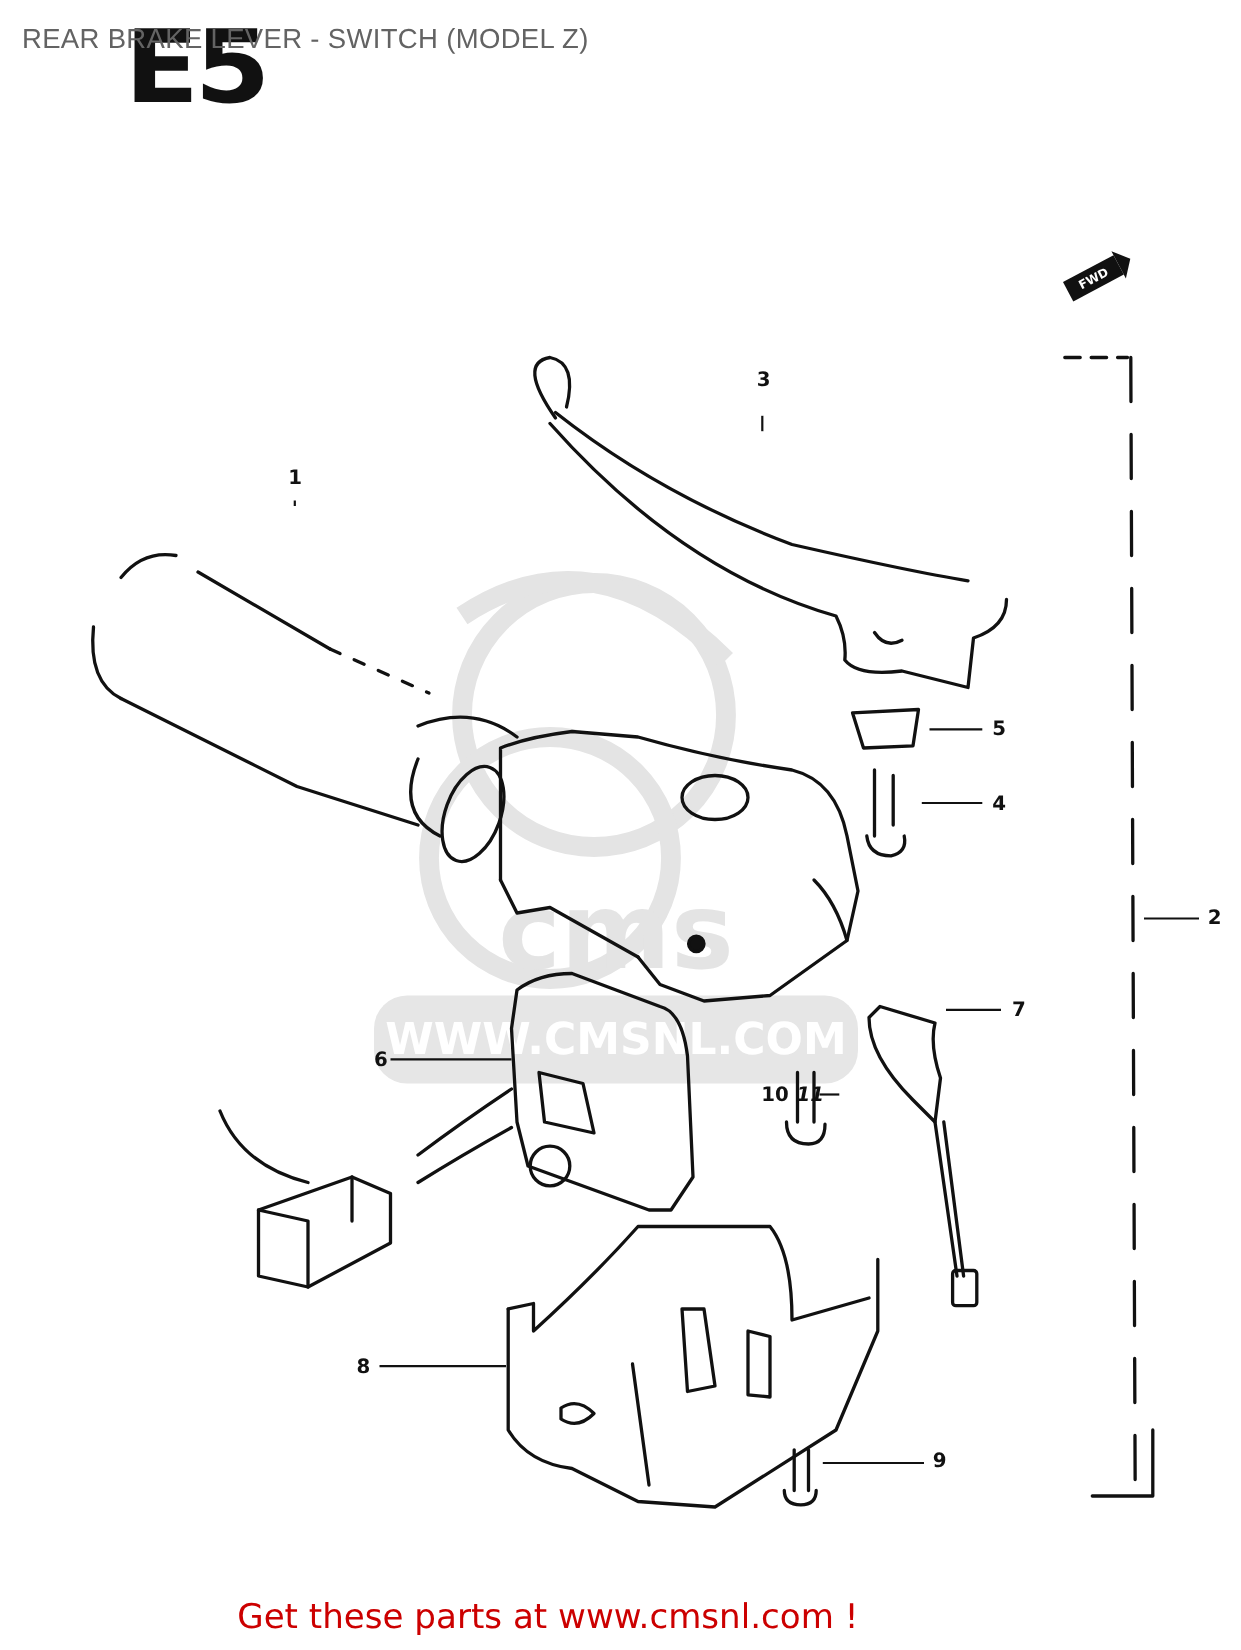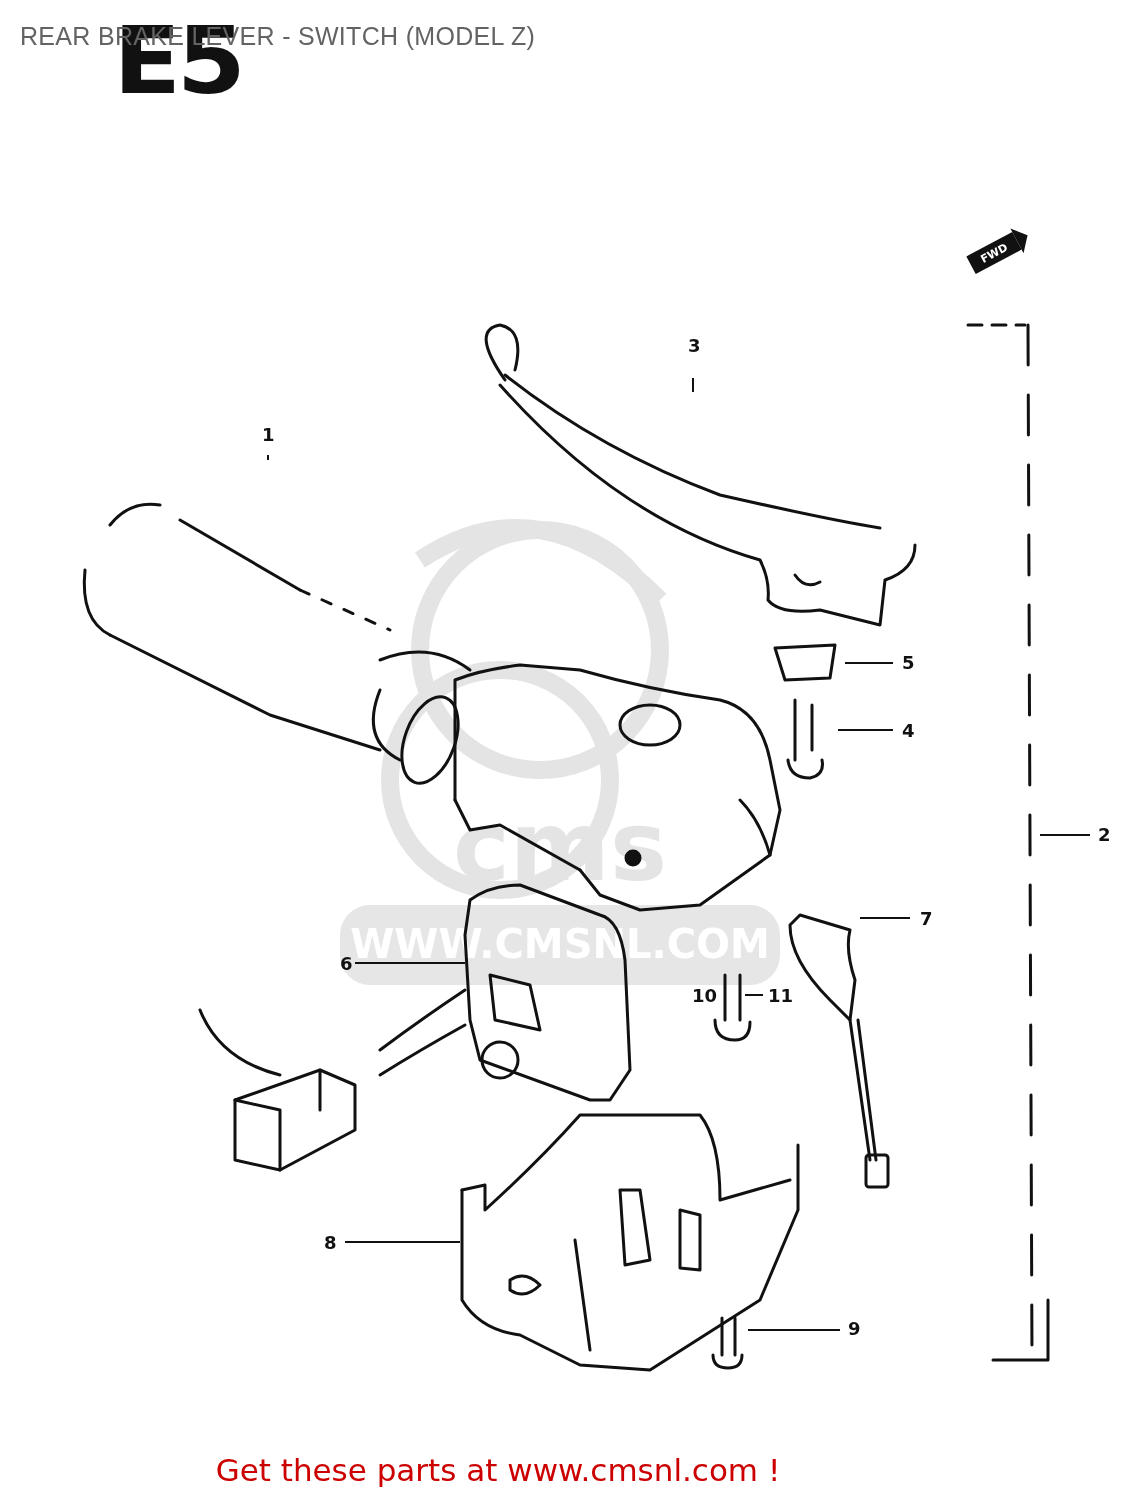--- a/index.html
+++ b/index.html
@@ -155,15 +155,15 @@
 <div class="label" style="left:262px; top:424px;">1</div>
 <div class="label" style="left:1098px; top:824px;">2</div>
 <div class="label" style="left:688px; top:335px;">3</div>
 <div class="label" style="left:902px; top:720px;">4</div>
 <div class="label" style="left:902px; top:652px;">5</div>
 <div class="label" style="left:340px; top:953px;">6</div>
 <div class="label" style="left:920px; top:908px;">7</div>
 <div class="label" style="left:324px; top:1232px;">8</div>
 <div class="label" style="left:848px; top:1318px;">9</div>
 <div class="label" style="left:692px; top:985px;">10</div>
-<div class="label" style="left:768px; top:985px;">11</div>
+<div class="label" style="left:724px; top:985px;font-style:italic;">11</div>
 
 <div class="footer">Get these parts at www.cmsnl.com !</div>
 
 </body></html>

